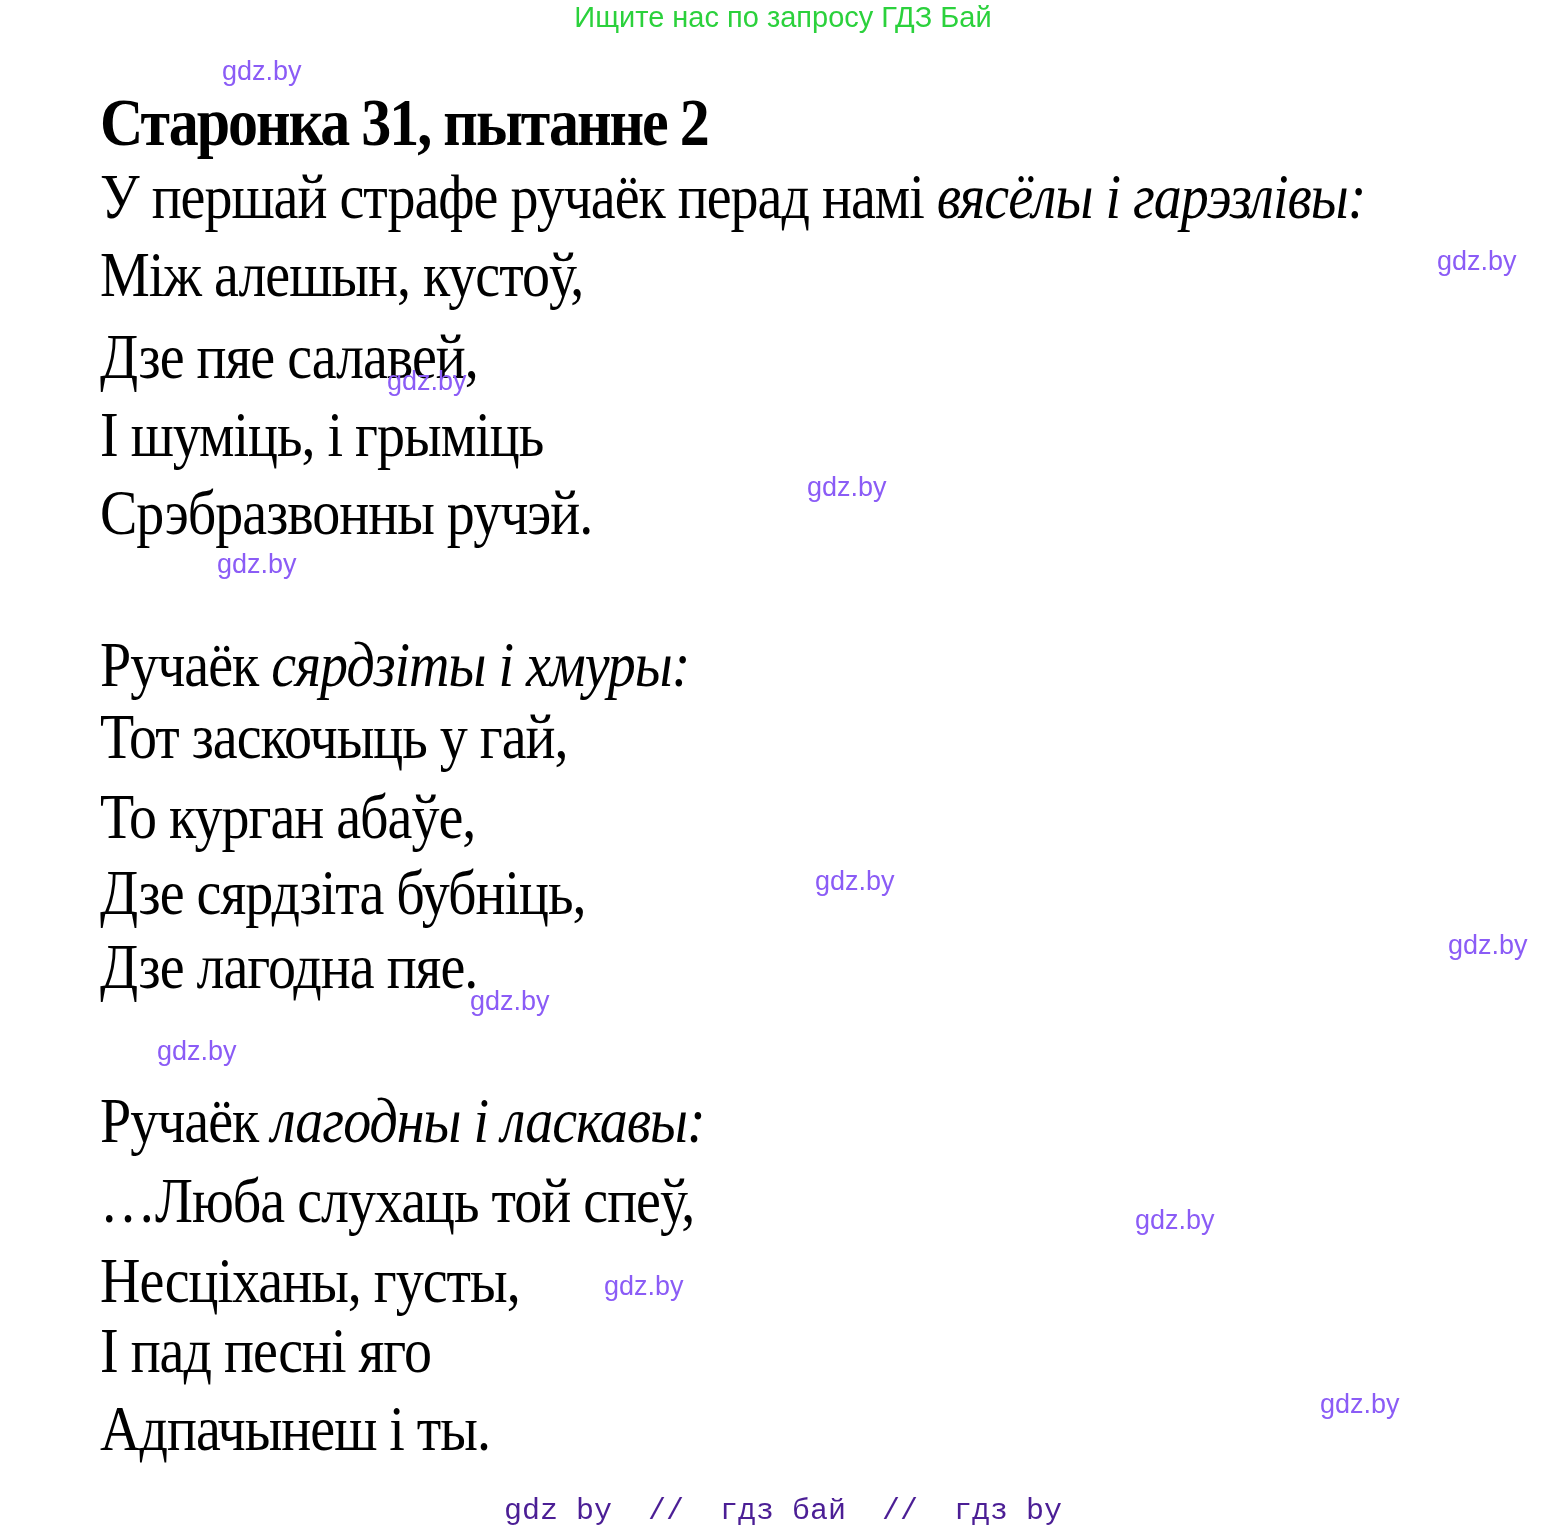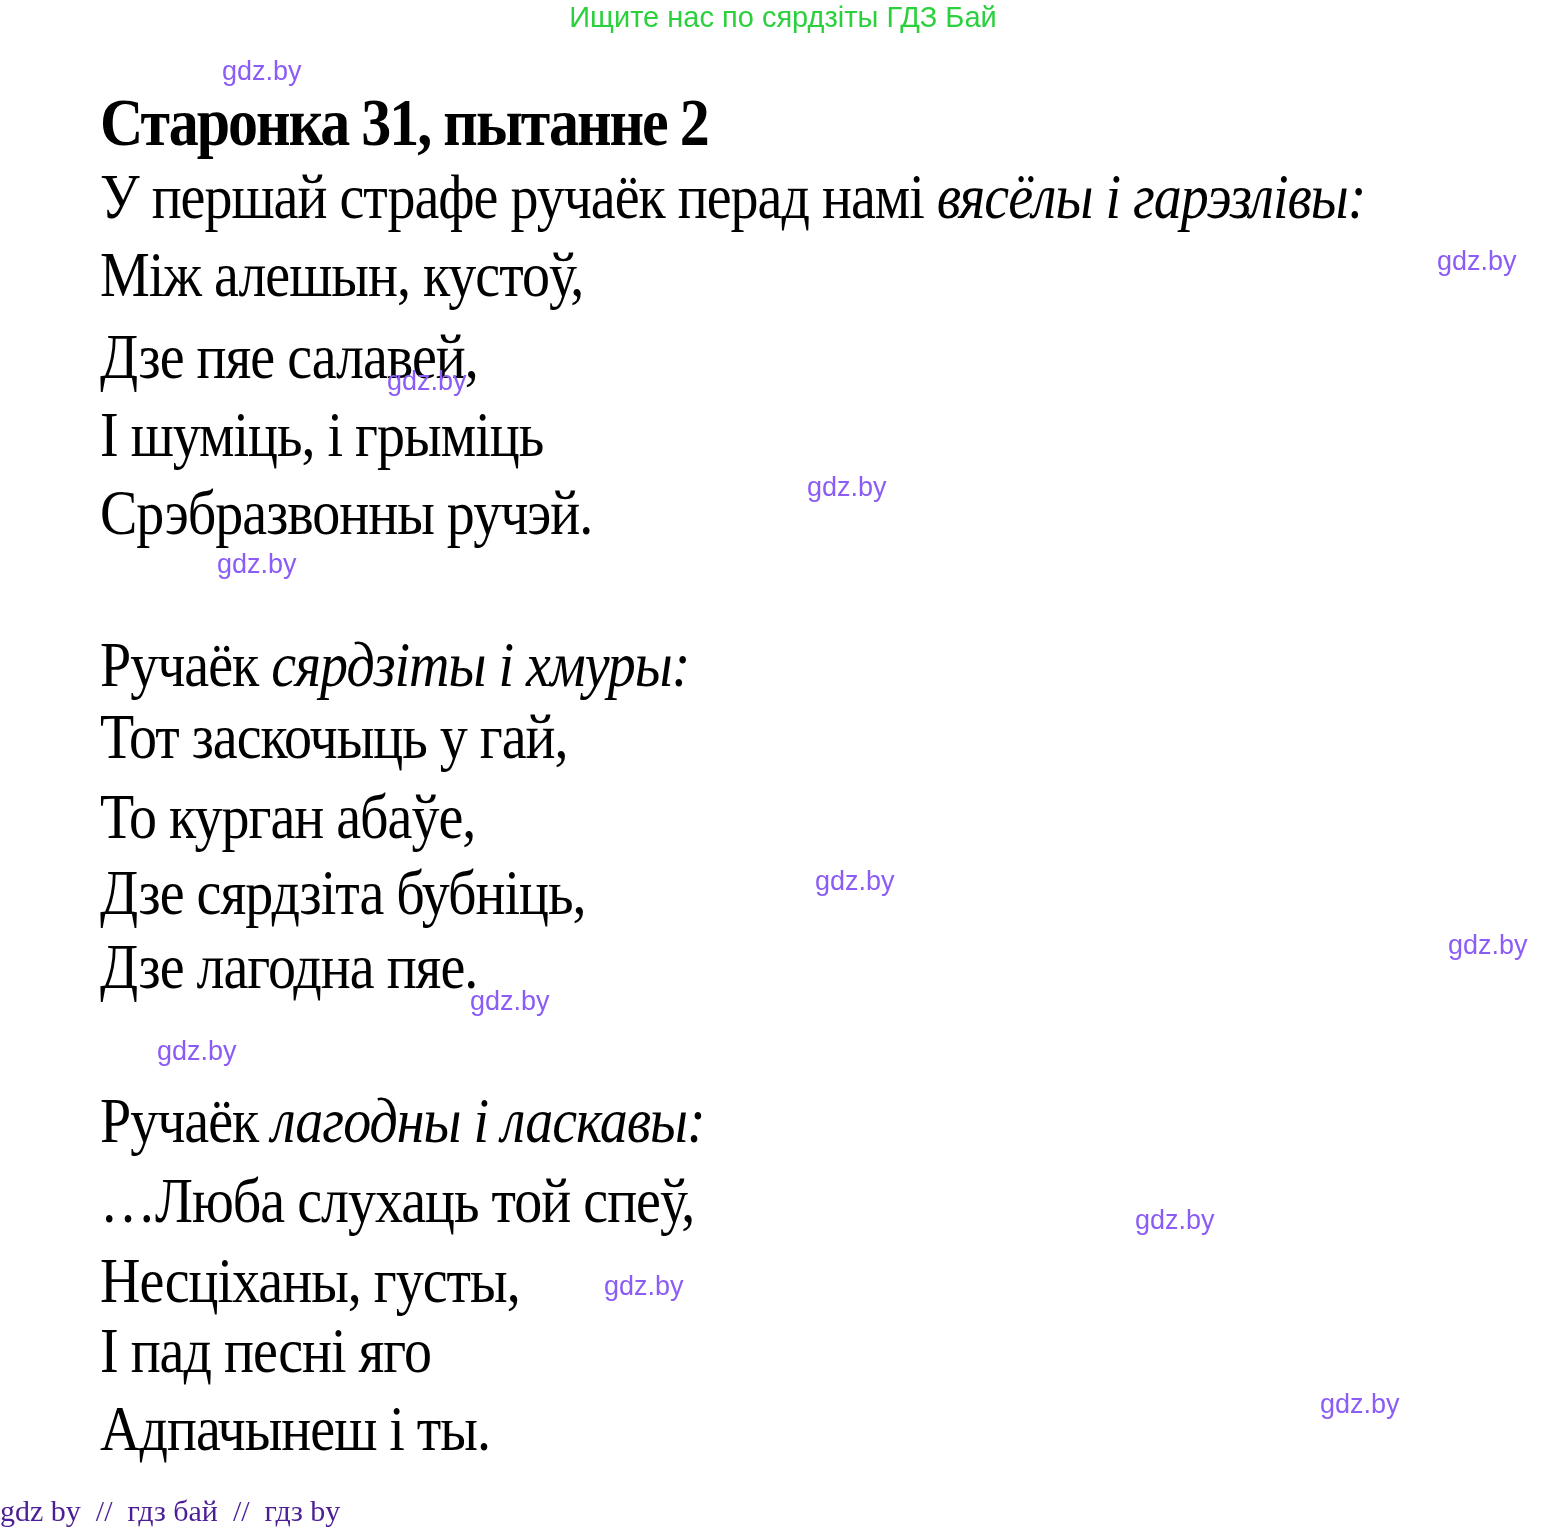--- a/index.html
+++ b/index.html
@@ -18,22 +18,22 @@
     transform:scaleY(1.13);transform-origin:left top;white-space:nowrap;
   }
   .heading{font-weight:bold;font-size:60px;letter-spacing:-2px;}
   .em{font-style:italic;}
   .wm{
     position:absolute;
     font-family:"Liberation Sans","DejaVu Sans",sans-serif;
     font-size:27px;color:#8b5cf6;white-space:nowrap;
   }
   .footer{
-    position:absolute;top:1494px;left:0;width:100%;
-    font-family:Liberation Serif, serif;
+    position:absolute;top:1494px;left:0;width:100%;text-align:center;
+    font-family:Liberation Mono, monospace;
     font-size:30px;color:#4B1E95;white-space:nowrap;
   }
   
   .t-heading{top:84px}
   .t-intro{top:160px}
   .t-s1l1{top:238px}.t-s1l2{top:320px}.t-s1l3{top:398px}.t-s1l4{top:476px}
   .t-s2h{top:628px}.t-s2l1{top:700px}.t-s2l2{top:780px}.t-s2l3{top:856px}.t-s2l4{top:930px}
   .t-s3h{top:1084px}.t-s3l1{top:1164px}.t-s3l2{top:1244px}.t-s3l3{top:1314px}.t-s3l4{top:1392px}
   
   .w1{left:222px;top:56px}
@@ -45,21 +45,21 @@
   .w7{left:1448px;top:930px}
   .w8{left:470px;top:986px}
   .w9{left:157px;top:1036px}
   .w10{left:1135px;top:1205px}
   .w11{left:604px;top:1271px}
   .w12{left:1320px;top:1389px}
 </style>
 </head>
 <body>
 
-<div class="banner">Ищите нас по сярдзіты ГДЗ Бай</div>
+<div class="banner">Ищите нас по запросу ГДЗ Бай</div>
 
 <div class="line heading t-heading">Старонка 31, пытанне 2</div>
 
 <div class="line t-intro"><span>У першай страфе ручаёк перад намі </span><span class="em">вясёлы і гарэзлівы:</span></div>
 
 <div class="line t-s1l1"><span>Між алешын, кустоў,</span></div>
 <div class="line t-s1l2"><span>Дзе пяе салавей,</span></div>
 <div class="line t-s1l3"><span>І шуміць, і грыміць</span></div>
 <div class="line t-s1l4"><span>Срэбразвонны ручэй.</span></div>
 

